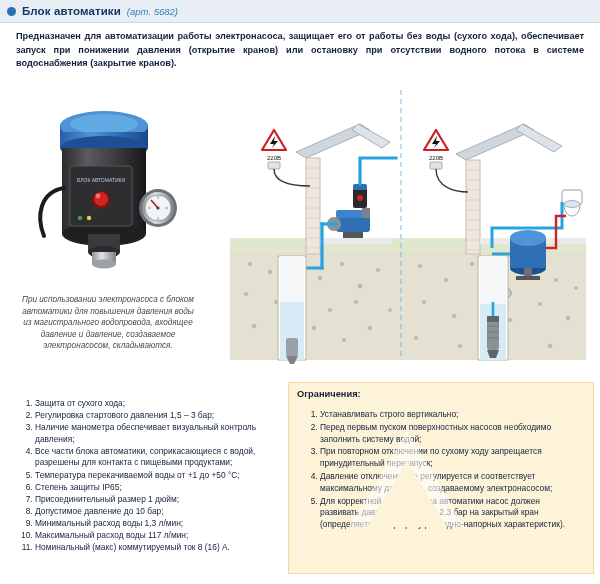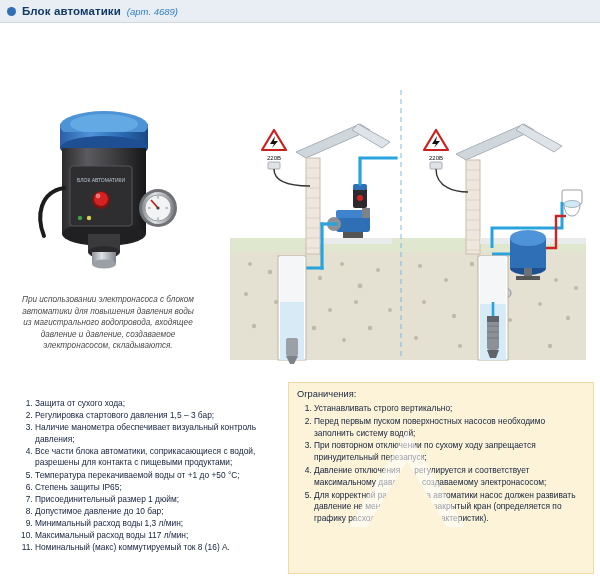--- a/index.html
+++ b/index.html
@@ -76,24 +76,24 @@
   .col-left ol li{margin-bottom:.5px;}
 
   .col-right{
     position:absolute;left:288px;top:382px;width:306px;height:192px;
     background:#fdf3d8;
     border:1px solid #f0dca2;
     box-sizing:border-box;
     padding:6px 8px 6px 8px;
   }
   .col-right h4{
-    margin:0 0 3px 0;font-size:9.3px;color:#14213d;font-weight:normal;
+    margin:0 0 3px 0;font-size:9.3px;color:#14213d;font-weight:bold;
   }
   .col-right ol{
-    margin:4px;padding-left:13px;
+    margin:10px;padding-left:13px;
     font-size:8.4px;line-height:11.8px;color:#14213d;
   }
   .col-right ol li{margin-bottom:1px;}
 
   
   .wm{
     position:absolute;left:60px;top:48px;width:0;height:0;
     border-left:58px solid transparent;
     border-right:58px solid transparent;
     border-bottom:96px solid rgba(255,255,255,.55);
@@ -108,23 +108,24 @@
   }
 </style>
 </head>
 <body>
 
 <div class="page">
 
   <div class="header">
     <span class="bullet"></span>
     <span class="hdr-title">Блок автоматики</span>
-    <span class="hdr-art">(арт. 4689)</span>
+    <span class="hdr-art">(арт. 5682)</span>
   </div>
 
+  <div class="intro">Предназначен для автоматизации работы электронасоса, защищает его от работы без воды (сухого хода), обеспечивает запуск при понижении давления (открытие кранов) или остановку при отсутствии водного потока в системе водоснабжения (закрытие кранов).</div>
 
   <div class="illus">
 
     <div class="photo-wrap">
       <svg width="180" height="195" viewBox="0 0 180 195">
         <defs>
           <linearGradient id="blueCap" x1="0" y1="0" x2="1" y2="0">
             <stop offset="0" stop-color="#2a5fa8"></stop>
             <stop offset="0.35" stop-color="#4f93d8"></stop>
             <stop offset="0.7" stop-color="#2a6bb5"></stop>

